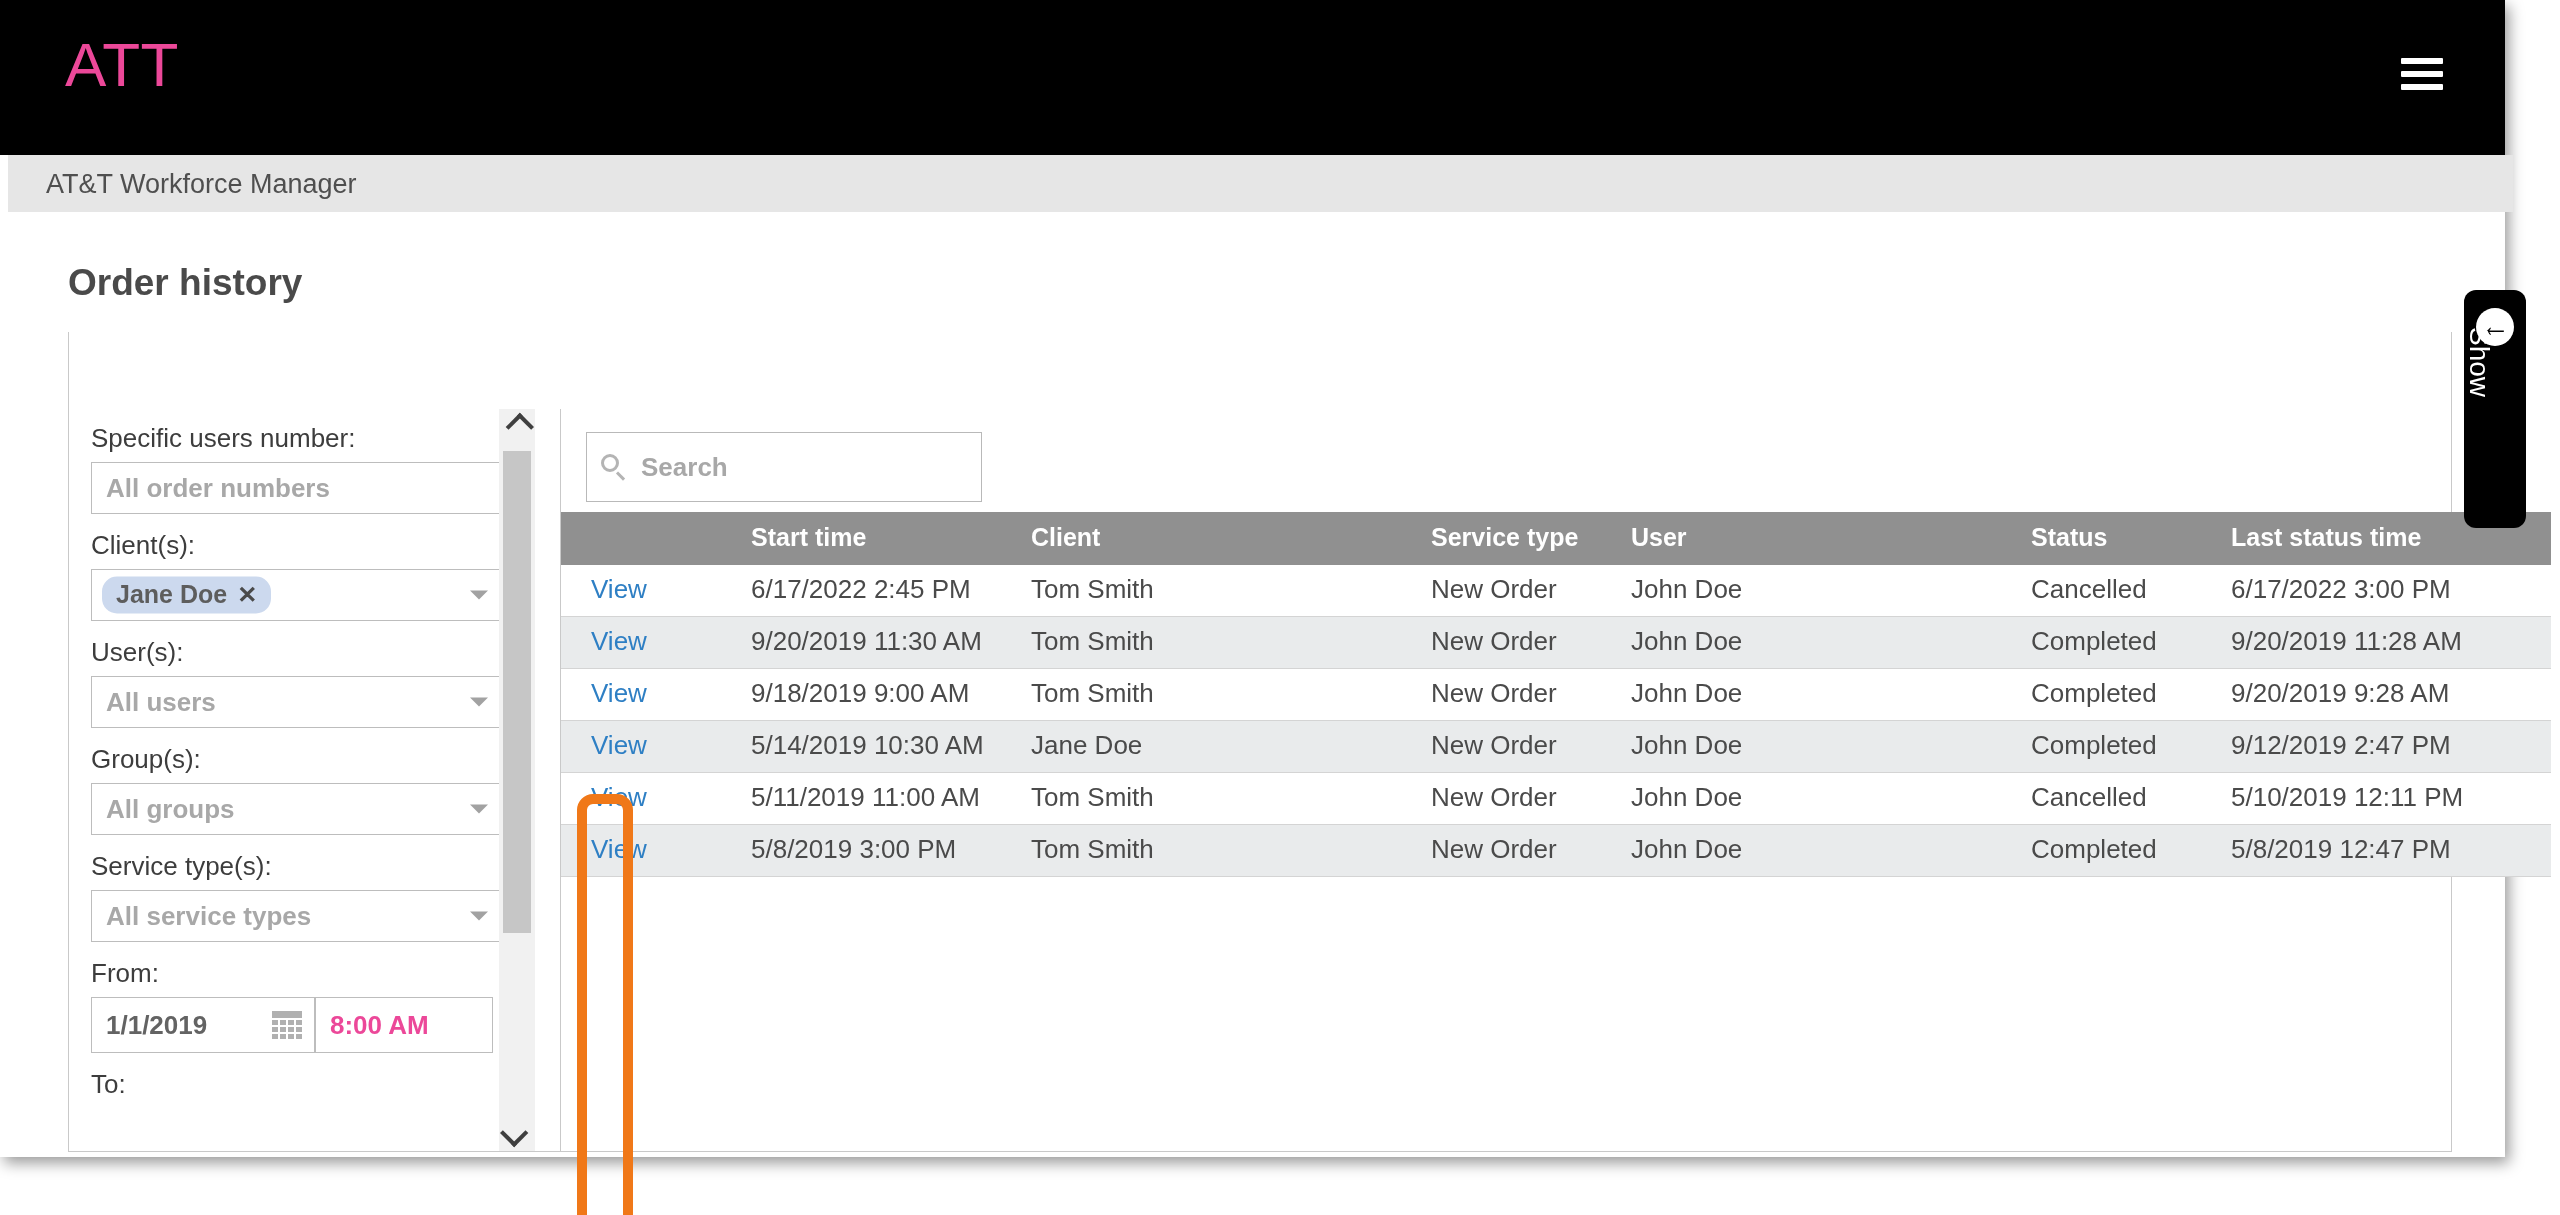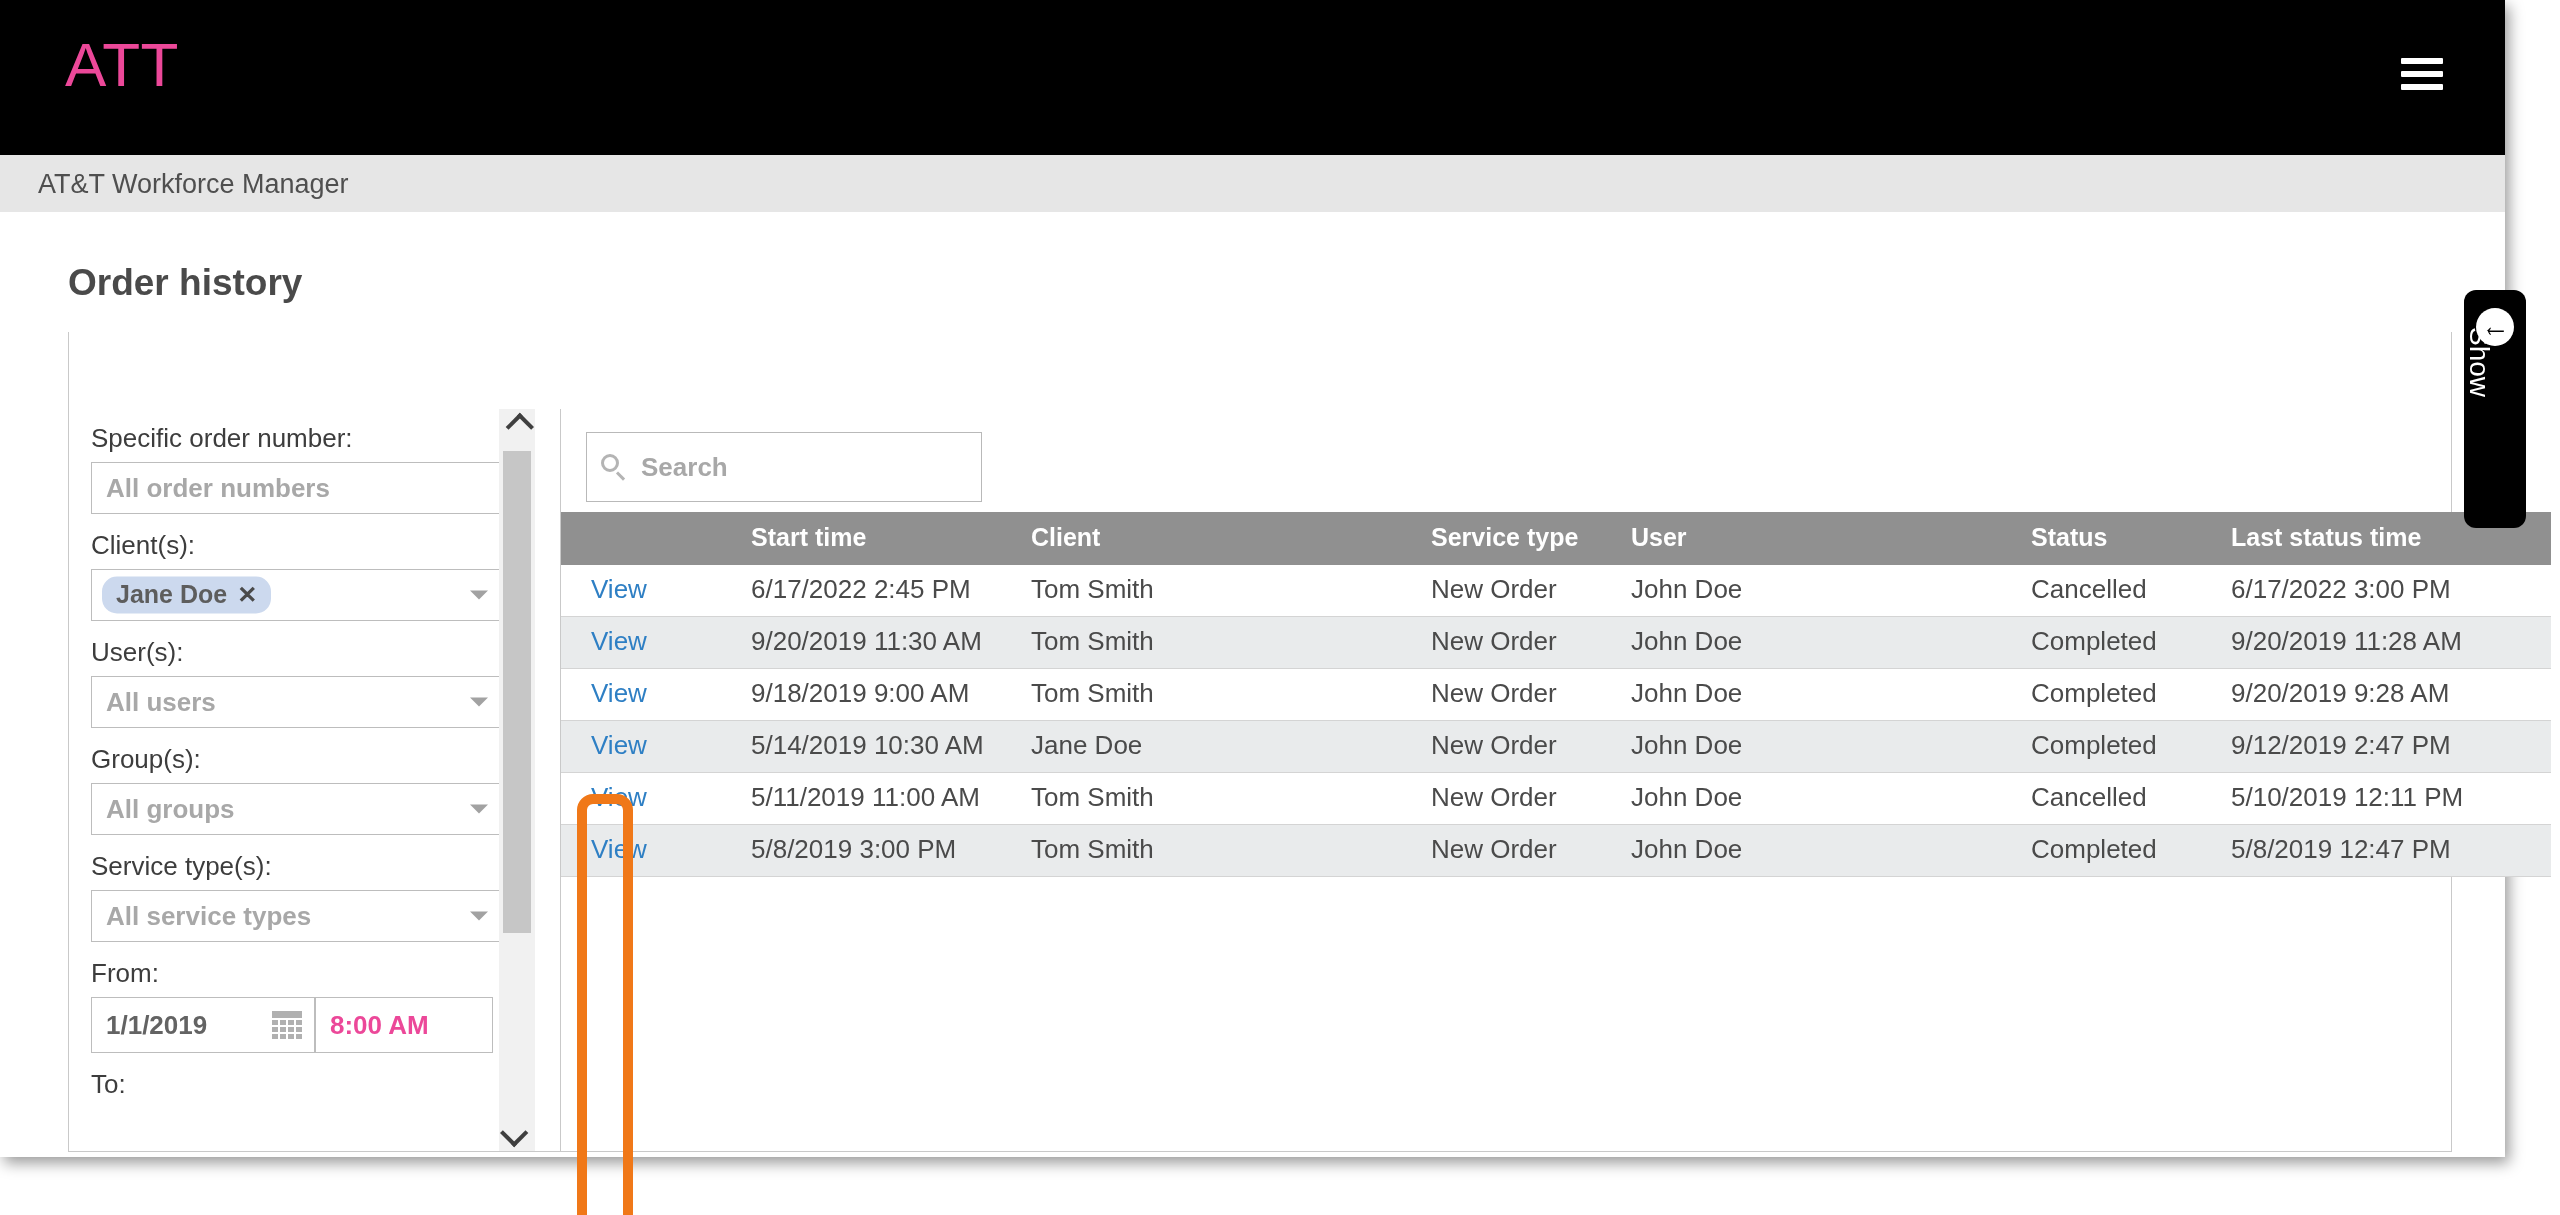--- a/index.html
+++ b/index.html
@@ -62,21 +62,21 @@
     height: 6px;
     background: #ffffff;
     margin-bottom: 7px;
     border-radius: 1px;
   }
   .hamburger span:last-child { margin-bottom: 0; }
 
   
   .sub-bar {
     position: absolute;
-    left: 0;
+    left: 8px;
     top: 155px;
     width: 2505px;
     height: 57px;
     background: #e6e6e6;
     text-align: right;
   }
   .sub-bar-title {
     position: absolute;
     left: 38px;
     top: 50%;
@@ -492,21 +492,21 @@
 
     <div class="card-header">
       <div class="card-header-text">Showing last 50 order(s)</div>
     </div>
 
     <div class="card">
 
       <div class="filter-panel">
         <div class="filter-inner">
 
-          <div class="filter-label">Specific order number:</div>
+          <div class="filter-label">Specific users number:</div>
           <div class="fld">
             <div class="ph">All order numbers</div>
           </div>
 
           <div class="filter-label">Client(s):</div>
           <div class="fld">
             <div class="chip">
               <span>Jane Doe</span>
               <span class="chip-x">✕</span>
             </div>

